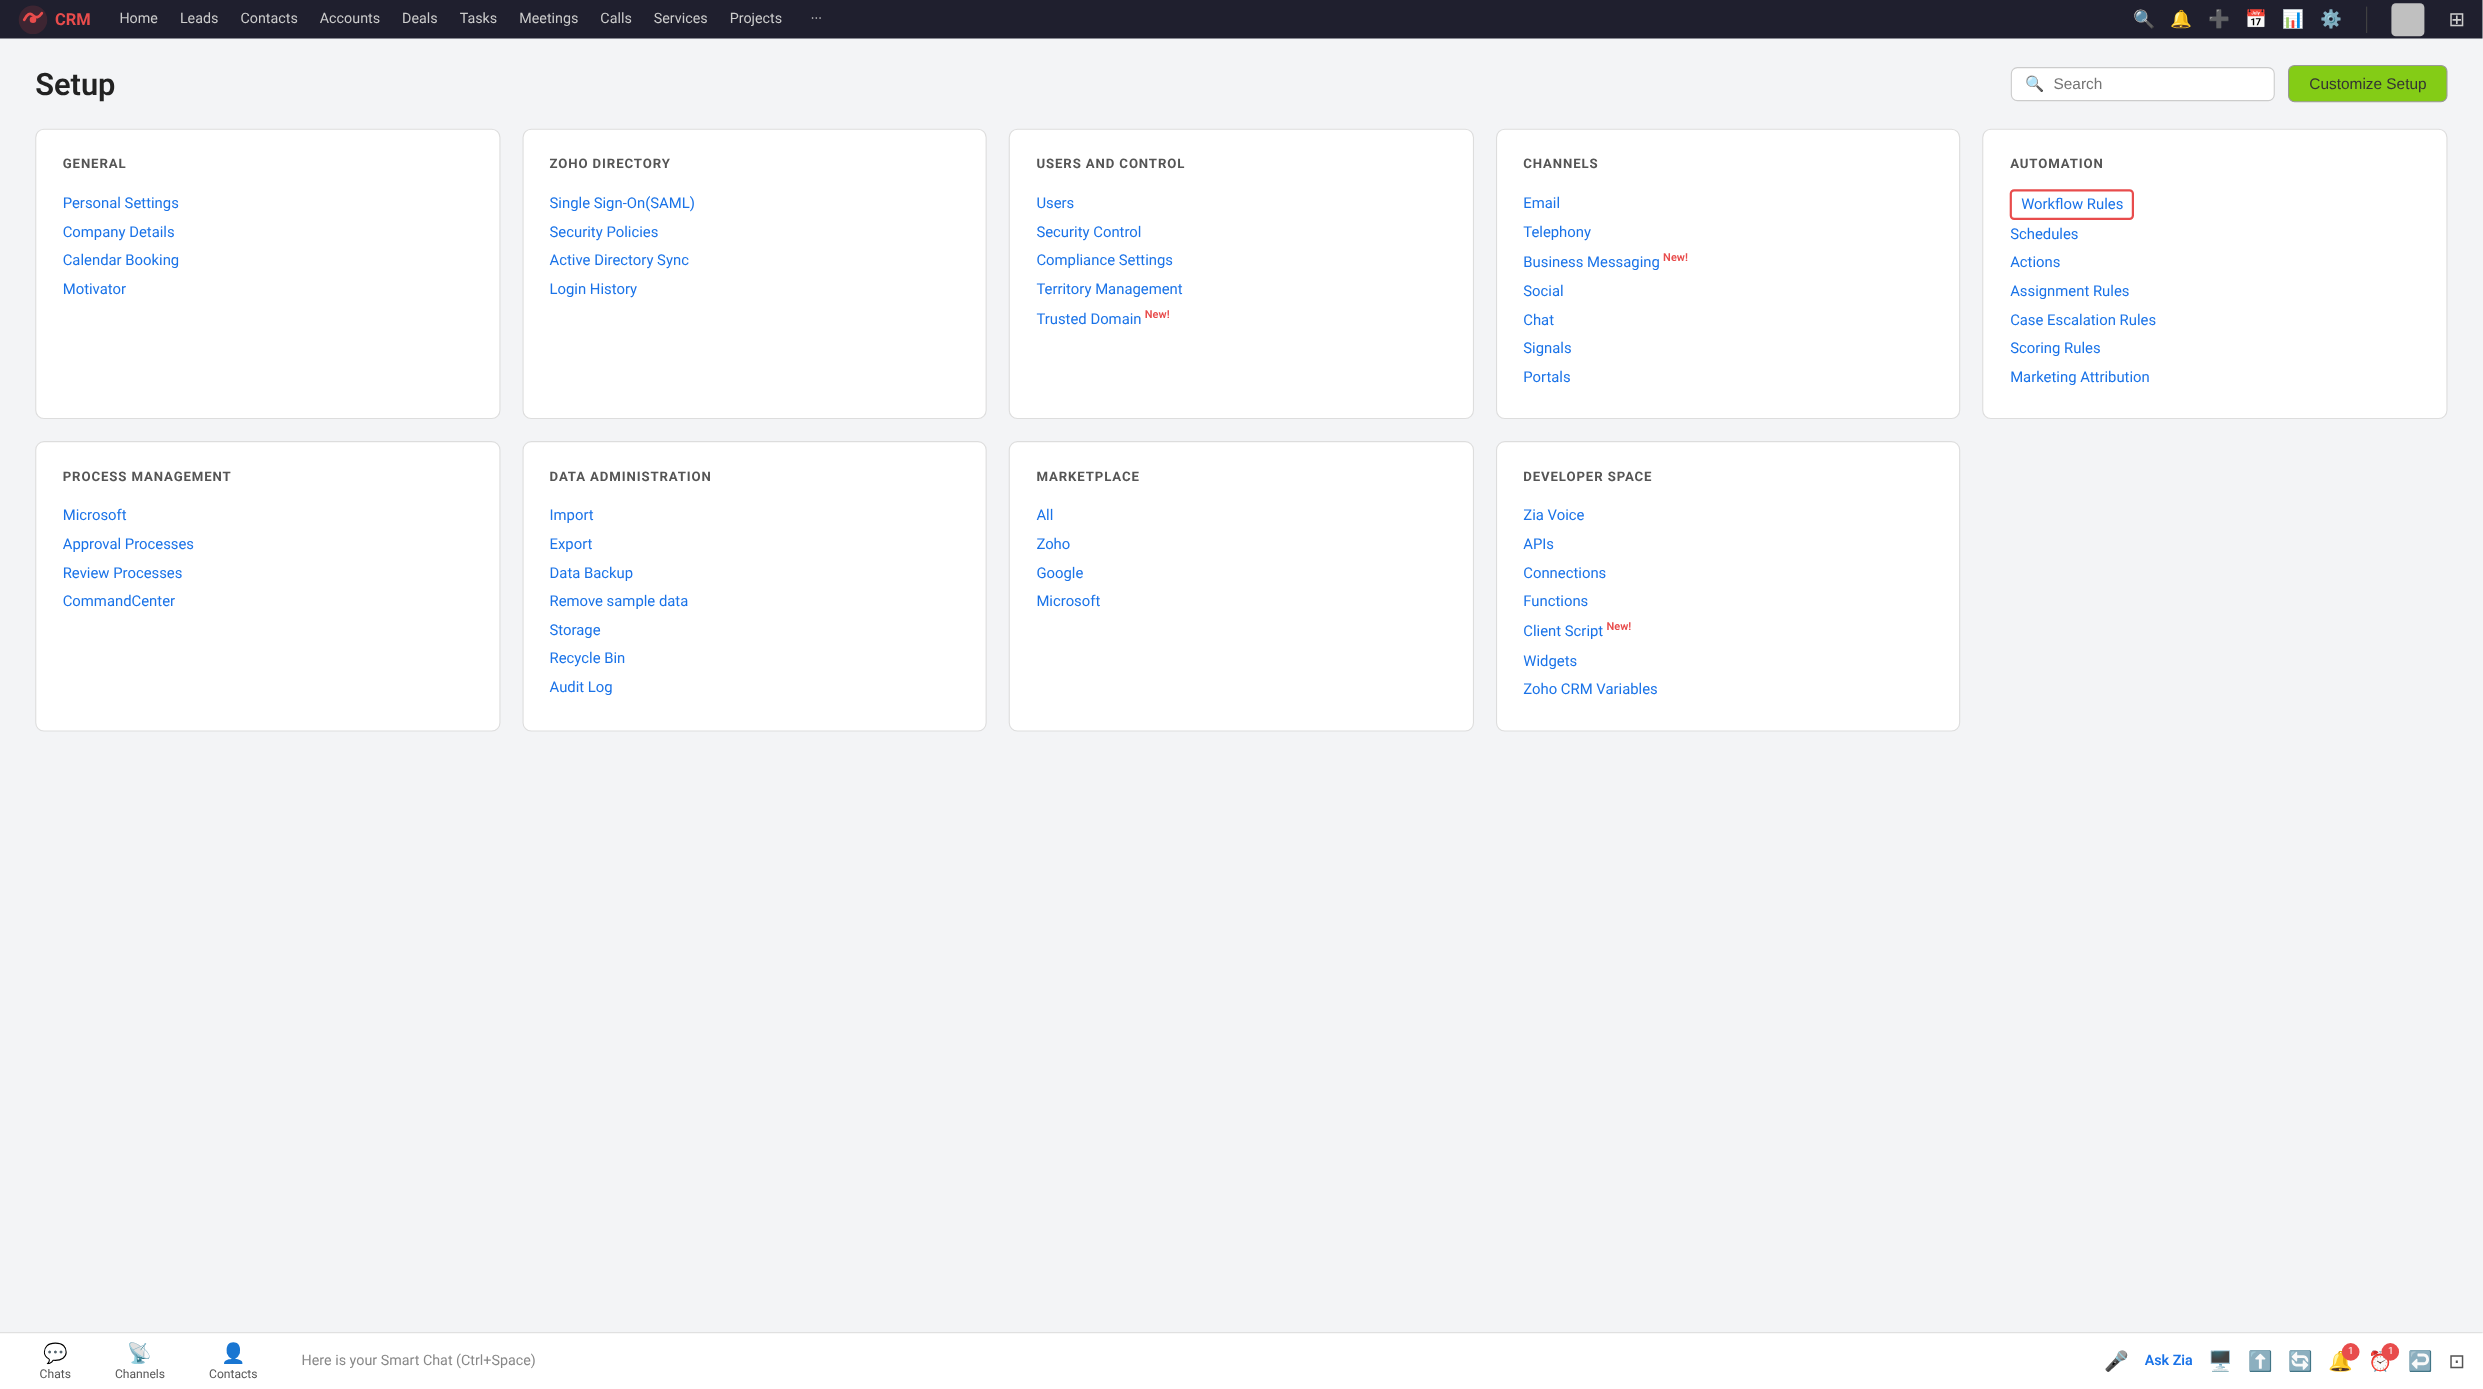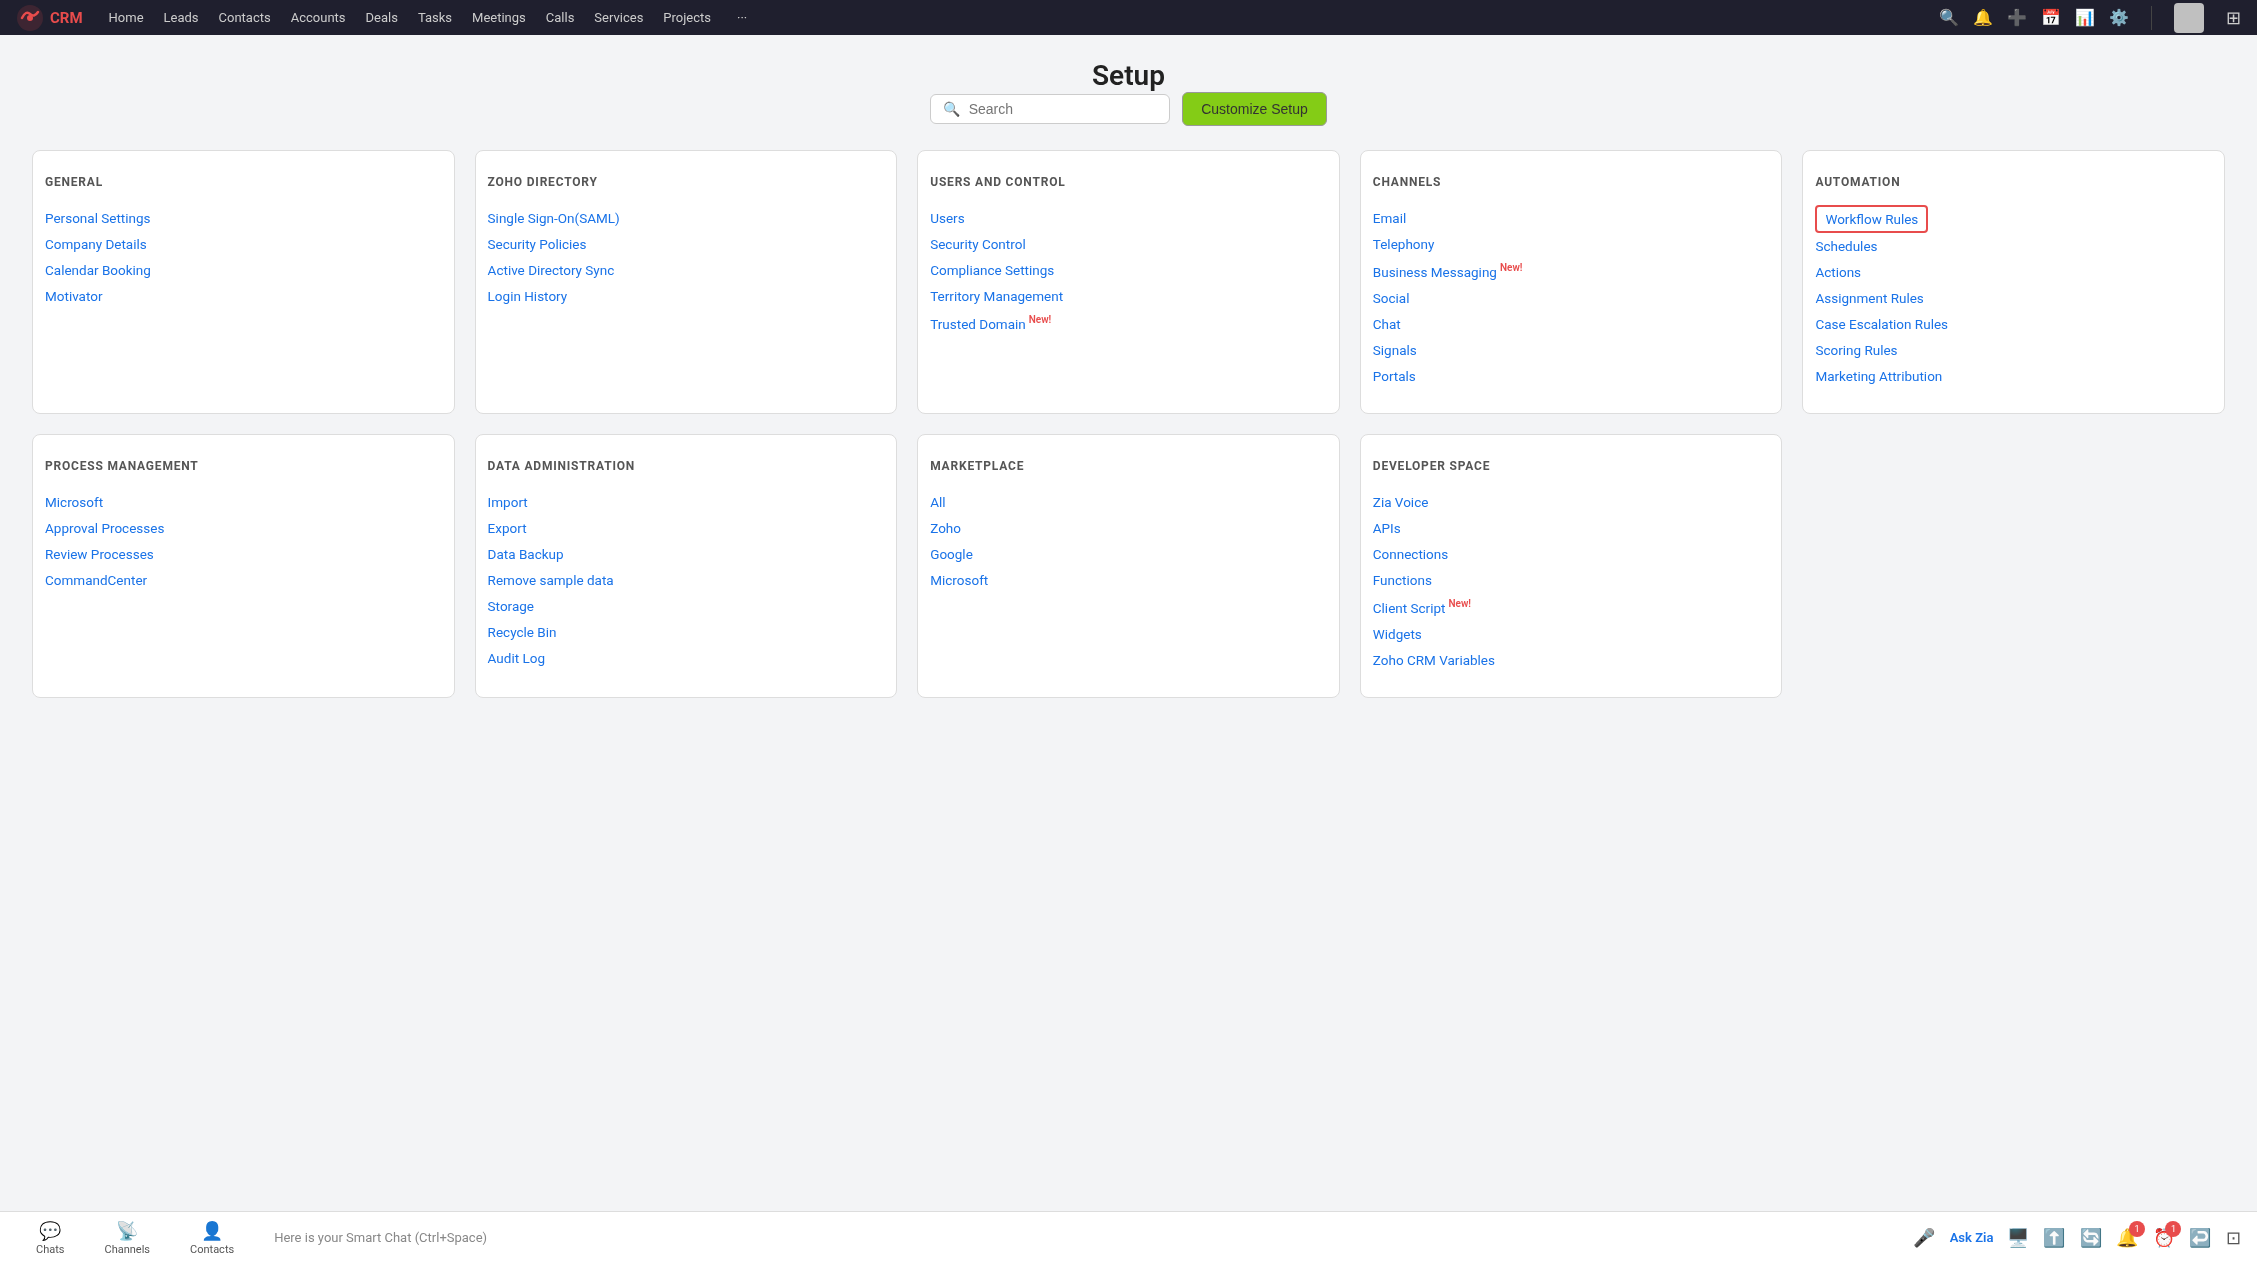--- a/index.html
+++ b/index.html
@@ -29,21 +29,21 @@
     .topnav-icon { color: #ccc; cursor: pointer; font-size: 16px; }
     .topnav-avatar { width: 30px; height: 30px; background: #c0c0c0; border-radius: 4px; display: flex; align-items: center; justify-content: center; cursor: pointer; }
     .topnav-grid { color: #ccc; font-size: 18px; cursor: pointer; margin-left: 8px; }
     .topnav-divider { width: 1px; height: 24px; background: #444; margin: 0 8px; }
 
     
     .main { padding: 24px 32px; }
 
     
     .header-row {
-      display: flex; align-items: center; justify-content: space-between; margin-bottom: 24px; flex-direction: column;
+      display: flex; align-items: center; justify-content: space-between; margin-bottom: 24px;
     }
     .page-title { font-size: 28px; font-weight: 600; color: #222; }
     .header-right { display: flex; align-items: center; gap: 12px; }
     .search-box {
       display: flex; align-items: center; border: 1px solid #ccc; border-radius: 6px;
       background: #fff; padding: 6px 12px; width: 240px; gap: 8px;
     }
     .search-box input {
       border: none; outline: none; font-size: 14px; color: #555; width: 100%; background: transparent;
     }
@@ -58,21 +58,21 @@
       display: grid;
       grid-template-columns: repeat(5, 1fr);
       gap: 20px;
     }
 
     
     .card {
       background: #fff;
       border: 1px solid #ddd;
       border-radius: 8px;
-      padding: 24px 12px;
+      padding: 24px 24px;
     }
     .card-title {
       font-size: 12px; font-weight: 700; color: #555; letter-spacing: 0.8px;
       text-transform: uppercase; margin-bottom: 16px;
     }
     .card-item {
       display: block; padding: 5px 0; color: #1a73e8; cursor: pointer; font-size: 13.5px; text-decoration: none;
     }
     .card-item.highlighted {
       border: 2px solid #e84c4c; border-radius: 4px; padding: 4px 8px; color: #1a73e8; display: inline-block;

